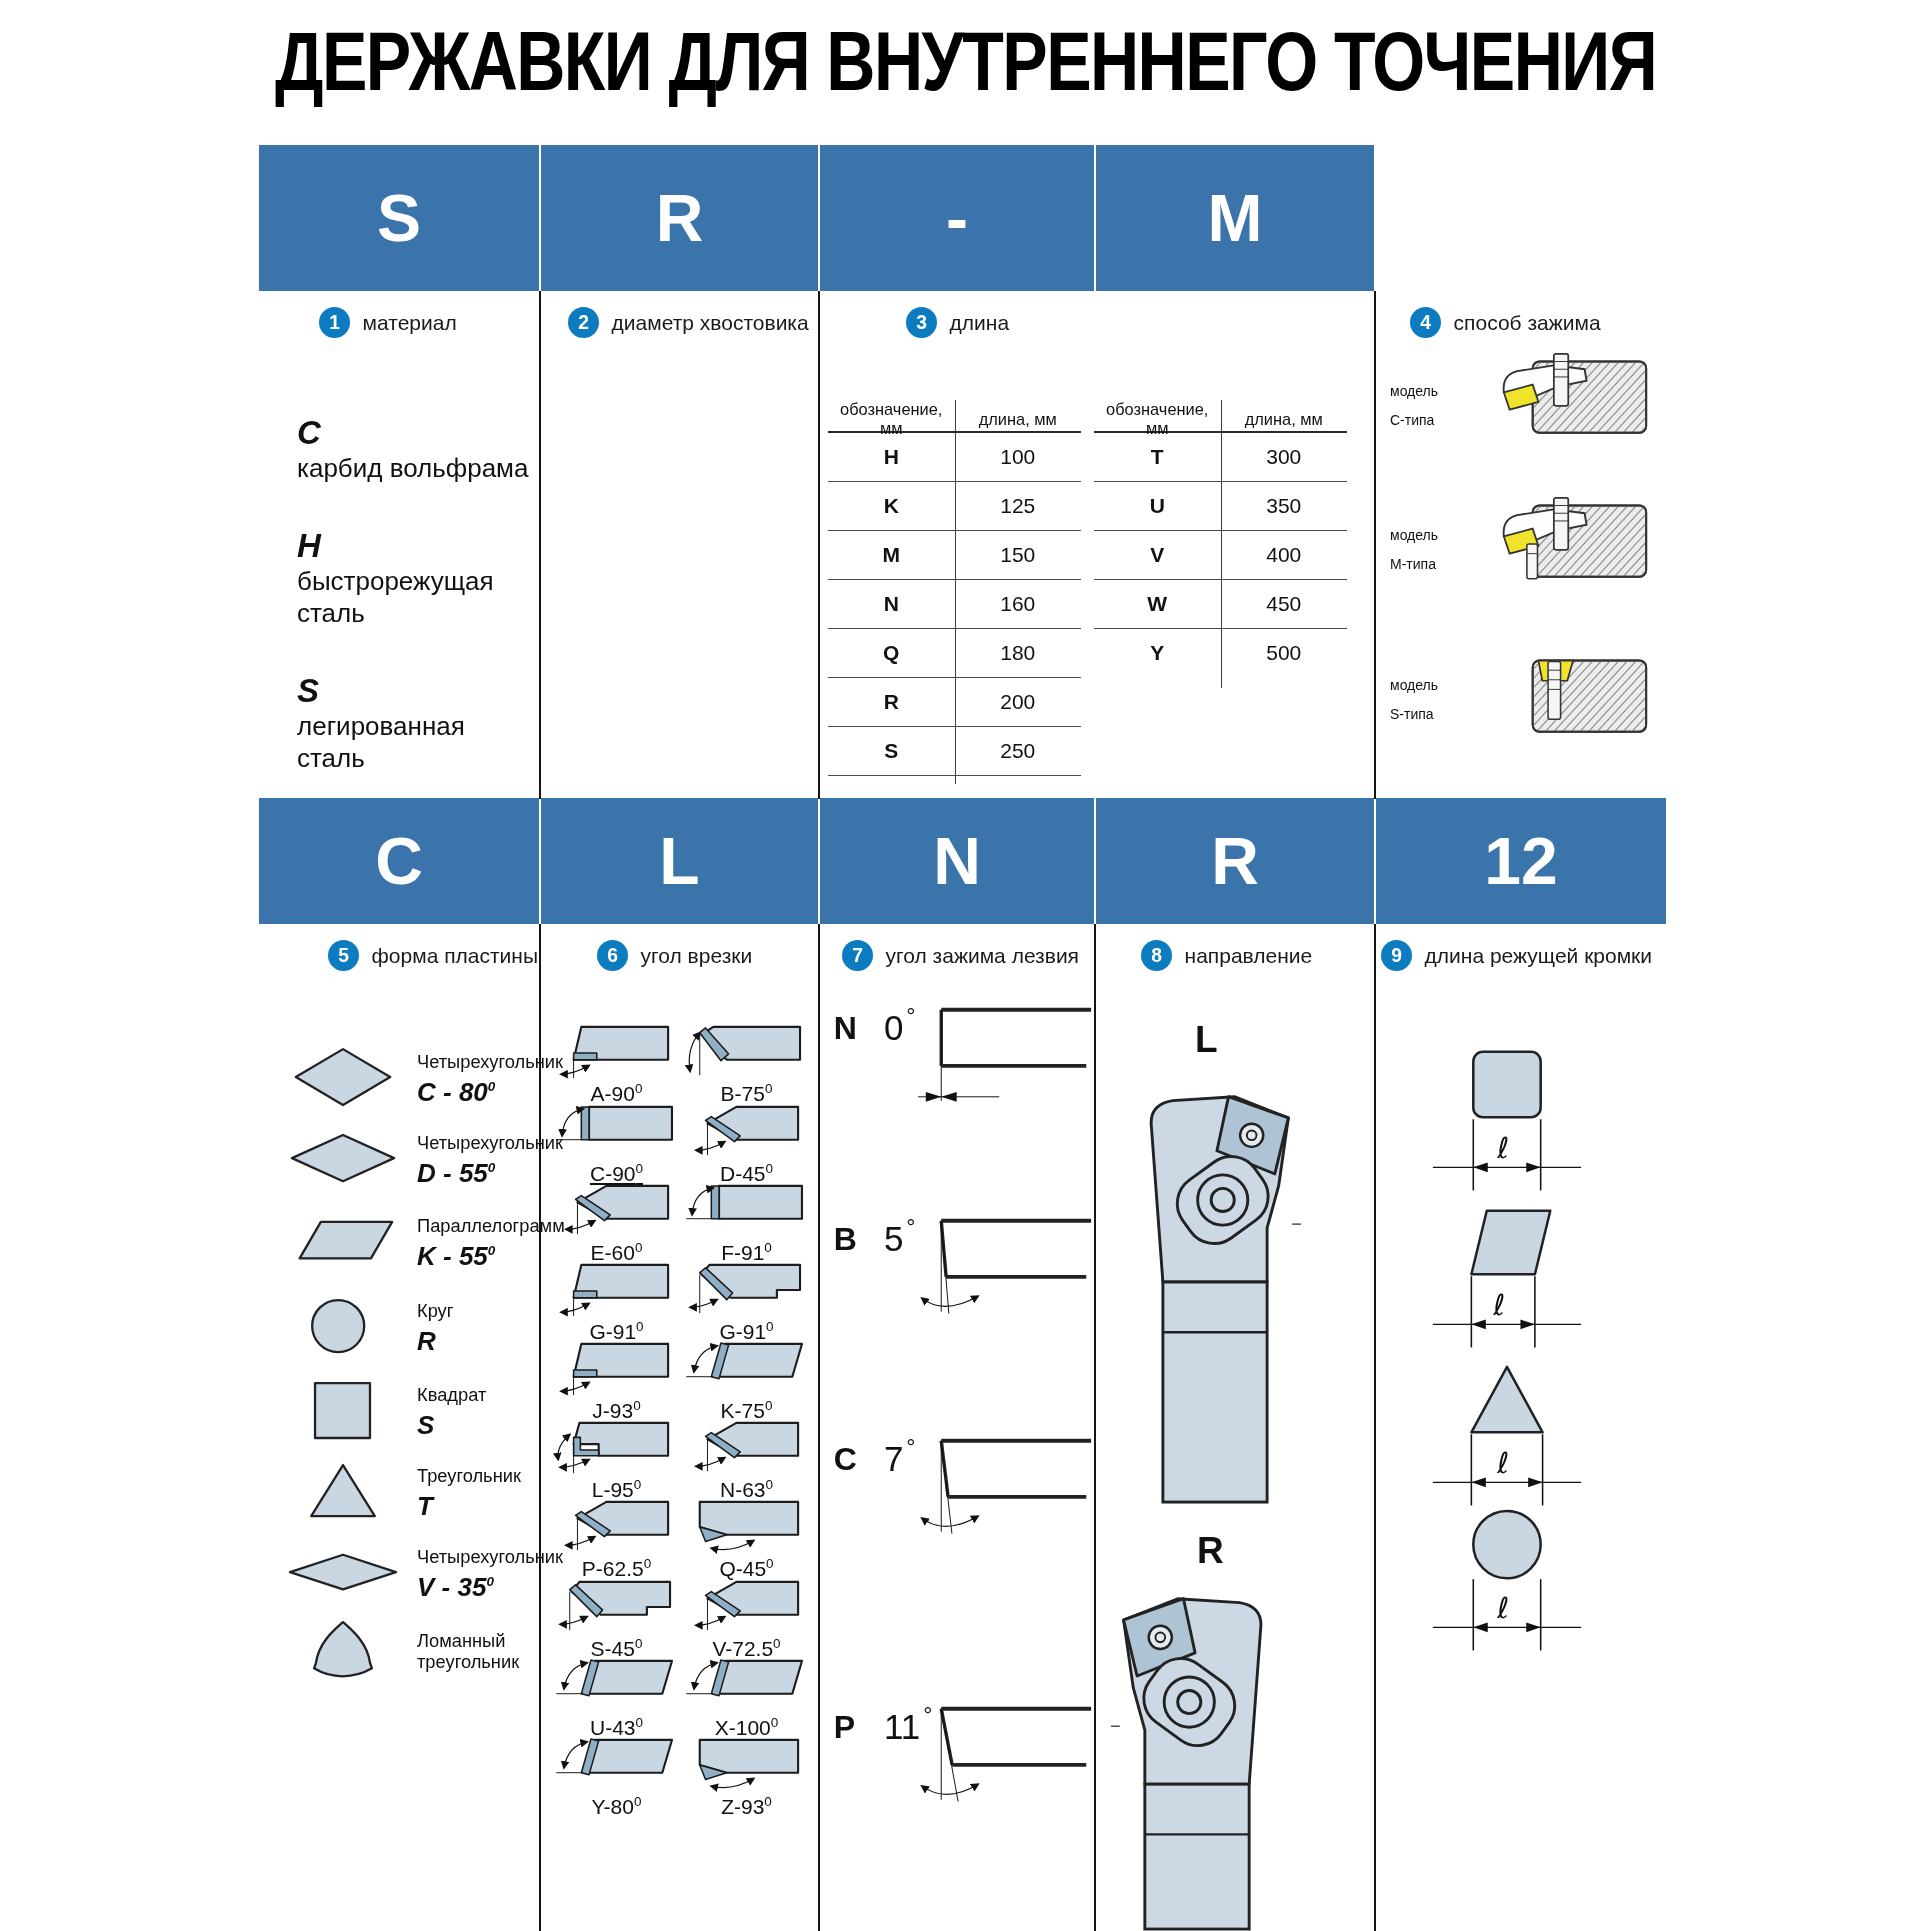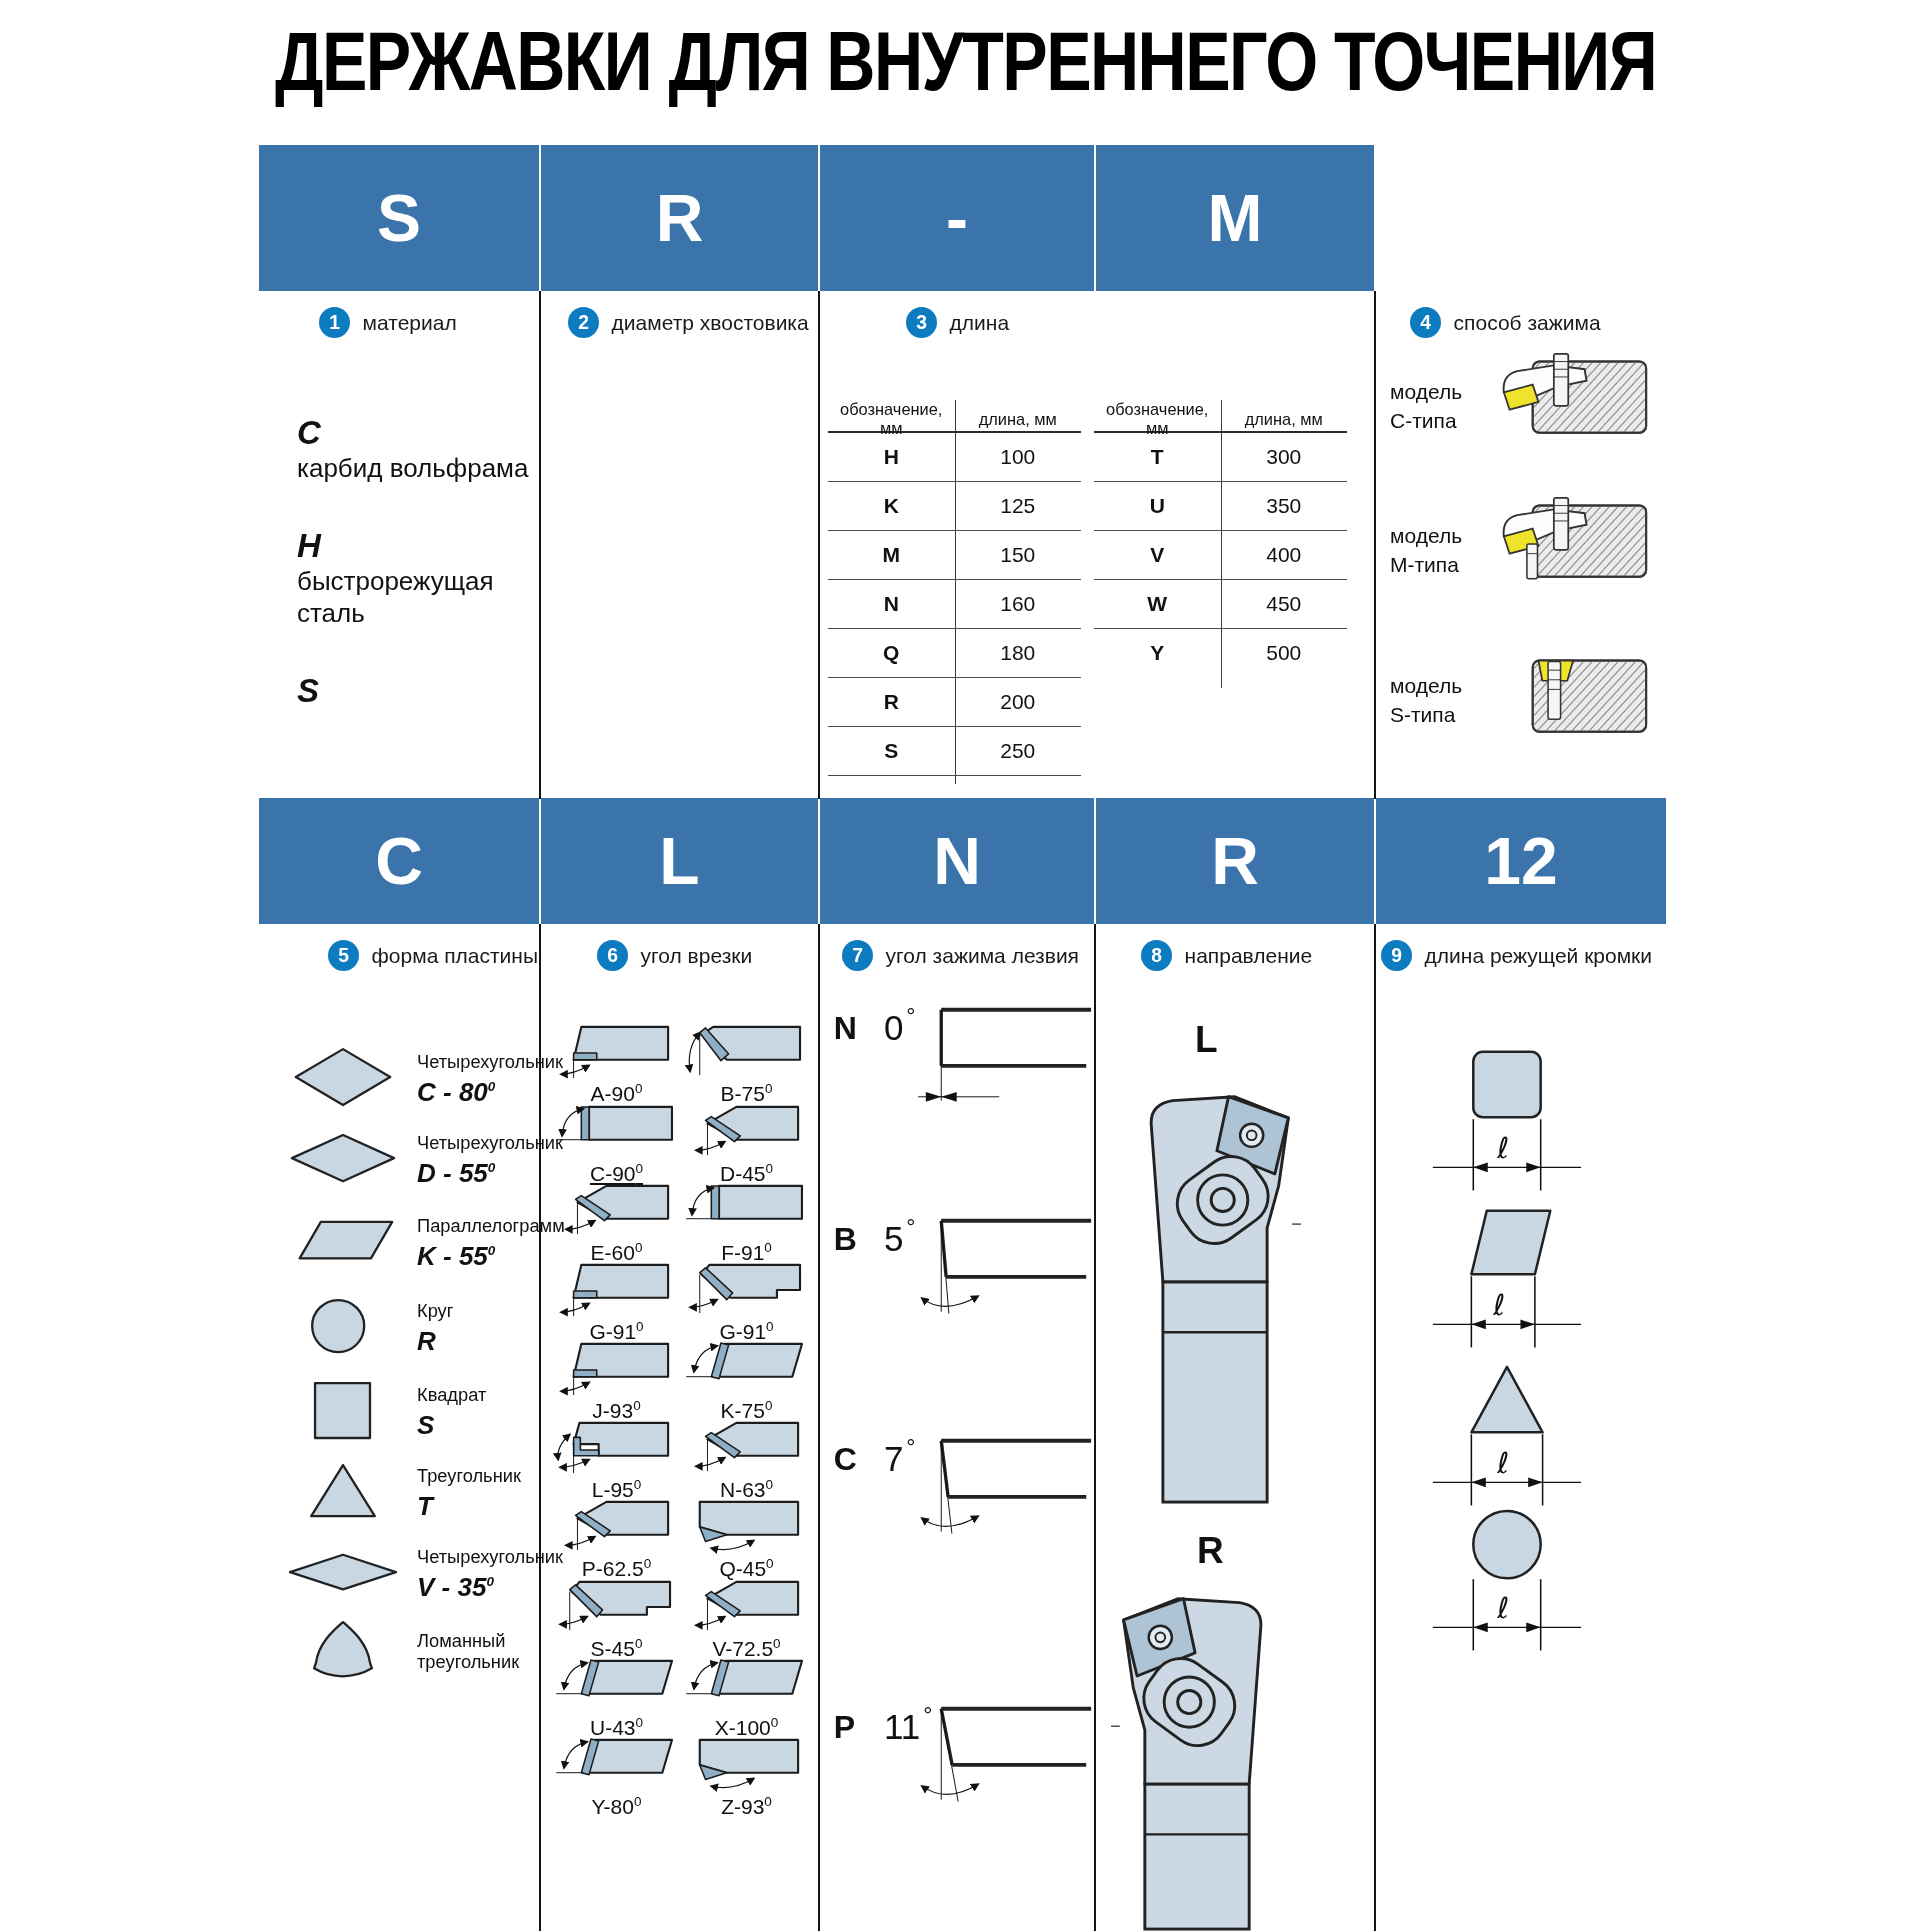--- a/index.html
+++ b/index.html
@@ -20,21 +20,21 @@
   .s1-code{font-size:33px;font-weight:700;font-style:italic;line-height:35px;}
   .s1-desc{font-size:26px;line-height:32px;width:241px;margin-bottom:44px;margin-top:1.9px;}
   .t3{position:absolute;width:253px;}
   .t3-vline{position:absolute;left:50%;top:0;width:1.9px;background:#3d3d3d;}
   .t3-head{position:relative;display:grid;grid-template-columns:1fr 1fr;font-size:16.4px;
            height:31px;align-items:center;border-bottom:2.9px solid #2a2a2a;text-align:center;}
   .t3-row{position:relative;display:grid;grid-template-columns:1fr 1fr;height:48px;align-items:center;
           text-align:center;font-size:21px;border-bottom:1.9px solid #4a4a4a;}
   .t3-row.noline{border-bottom:none;}
   .t3-sign{font-weight:700;}
-  .s4-label{position:absolute;font-size:21px;line-height:29px;}
+  .s4-label{position:absolute;font-size:14px;line-height:29px;}
   .s5-item{position:absolute;left:290px;display:flex;gap:21px;align-items:center;}
   .s5-text{width:169px;}
   .s5-name{font-size:18.3px;line-height:21px;}
   .s5-code{font-size:26px;font-weight:700;font-style:italic;line-height:29px;}
   .sup{font-size:13.5px;vertical-align:super;font-weight:700;}
   .s6-item{position:absolute;width:129px;text-align:center;}
   .s6-label{font-size:21px;margin-top:-1.9px;}
   .s6-label .sup{font-weight:400;}
   .s7-item{position:absolute;left:828px;width:270px;height:183px;}
   .s7-letter{position:absolute;left:5.8px;top:13.5px;font-size:32px;font-weight:700;}
@@ -104,20 +104,21 @@
       <div class="sec-header" style="position: absolute; left: 1381px; top: 940px;">
         <span class="sec-num" style="background: rgb(13, 123, 191);">9</span>
         <span class="sec-label">длина режущей кромки</span>
       </div>
       <div class="s1-items">
         <div class="s1-code">C</div>
         <div class="s1-desc">карбид вольфрама</div>
         <div class="s1-code">H</div>
         <div class="s1-desc">быстрорежущая сталь</div>
         <div class="s1-code">S</div>
+        <div class="s1-desc">легированная сталь</div>
       </div>
       <div class="t3" style="position: absolute; left: 828px; top: 400px; width: 253px;">
         <div class="t3-vline" style="height: 384px;"></div>
         <div class="t3-head">
           <span class="t3-hc">обозначение, мм</span>
           <span class="t3-hc">длина, мм</span>
         </div>
         <div class="t3-row">
           <span class="t3-sign">H</span>
           <span class="t3-val">100</span>

